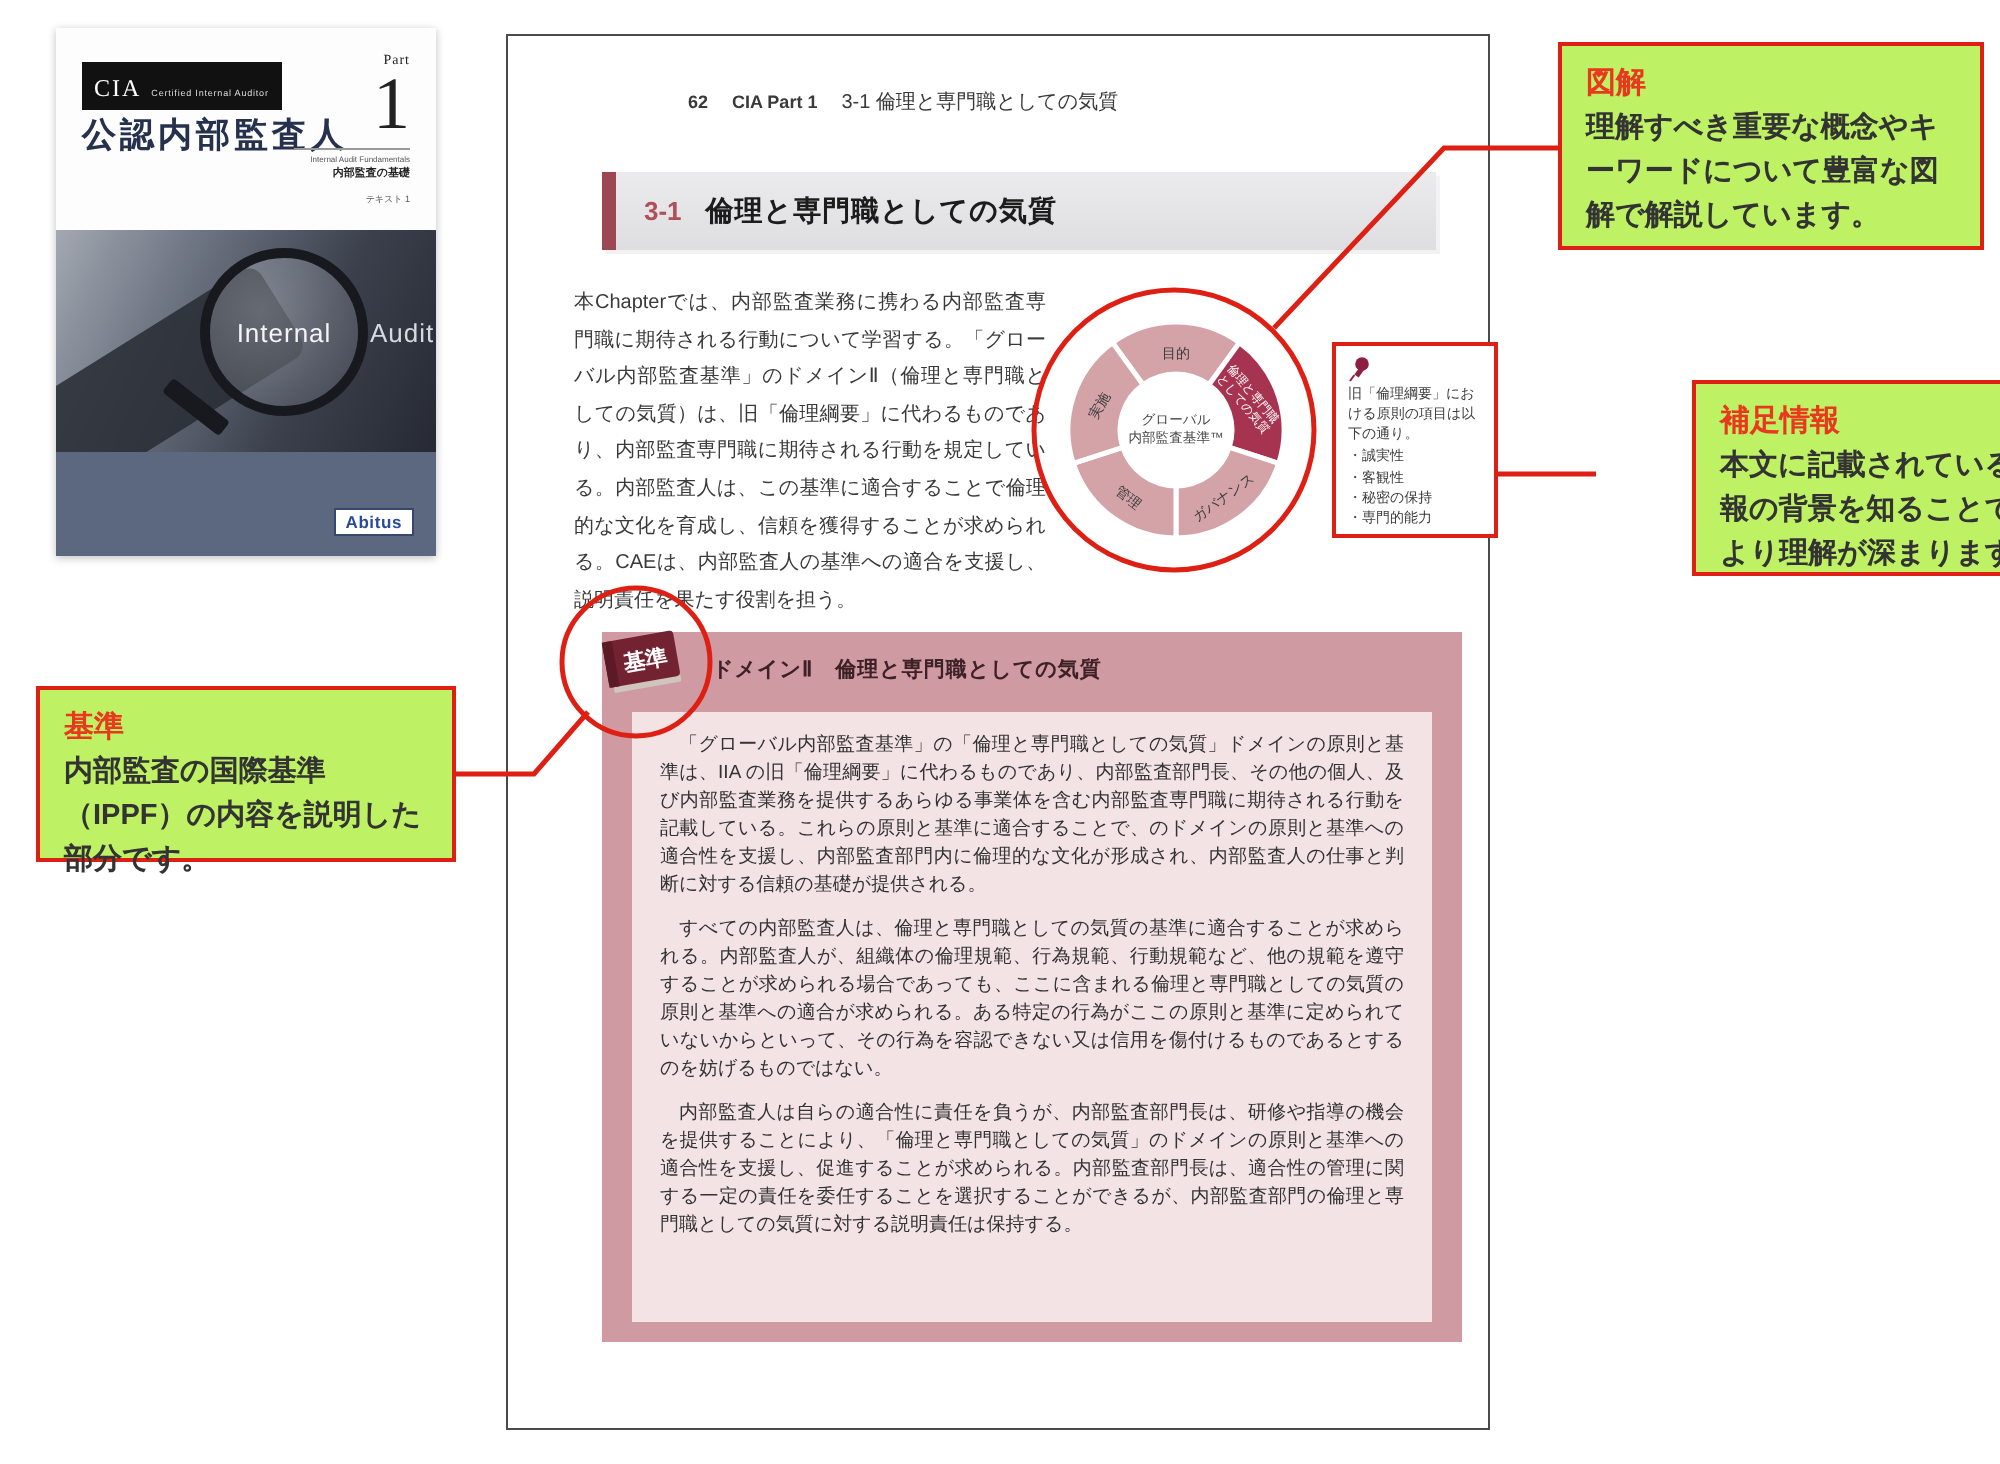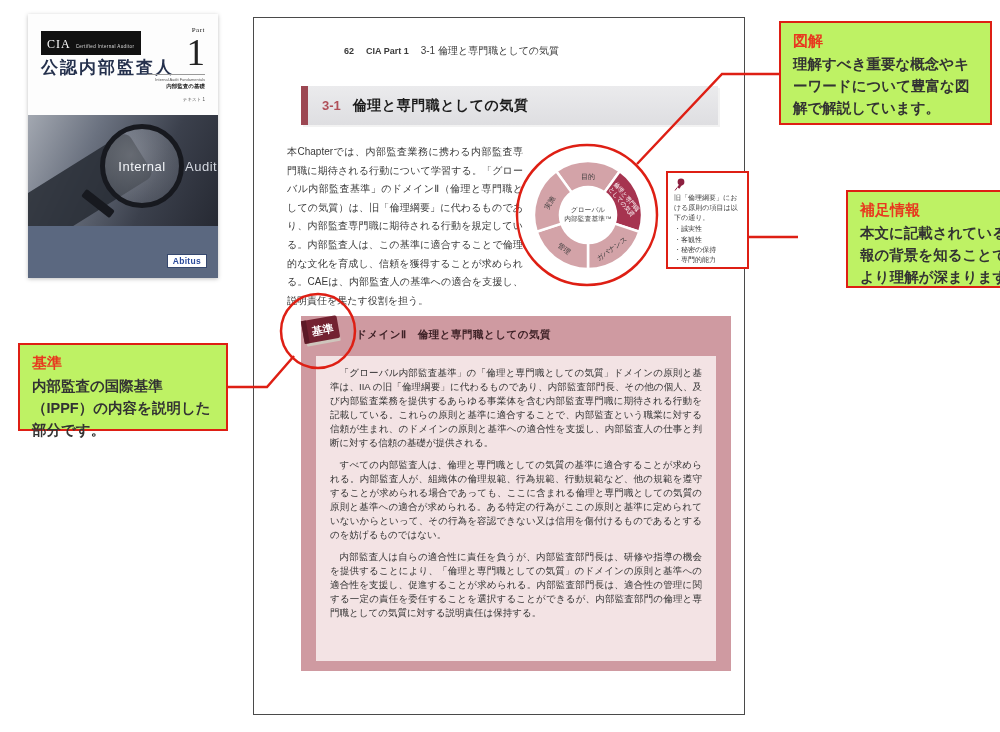--- a/index.html
+++ b/index.html
@@ -179,21 +179,21 @@
       <svg class="book-icon" viewBox="0 0 48 42">
         <g transform="rotate(-10 24 20)">
           <rect x="8" y="26" width="34" height="6" rx="1" fill="#cfc5bc"></rect>
           <rect x="6" y="6" width="36" height="23" rx="2" fill="#732231"></rect>
           <rect x="6" y="6" width="5" height="23" fill="#5c1a27"></rect>
           <text x="26" y="22" text-anchor="middle" font-size="11" font-weight="bold" fill="#ffffff">基準</text>
         </g>
       </svg>
       <div class="standard-heading">ドメインⅡ　倫理と専門職としての気質</div>
       <div class="standard-inner">
-        <p class="standard-par">「グローバル内部監査基準」の「倫理と専門職としての気質」ドメインの原則と基準は、IIA の旧「倫理綱要」に代わるものであり、内部監査部門長、その他の個人、及び内部監査業務を提供するあらゆる事業体を含む内部監査専門職に期待される行動を記載している。これらの原則と基準に適合することで、内部監査という職業に対する信頼が生まれ、のドメインの原則と基準への適合性を支援し、内部監査人の仕事と判断に対する信頼の基礎が提供される。</p>
+        <p class="standard-par">「グローバル内部監査基準」の「倫理と専門職としての気質」ドメインの原則と基準は、IIA の旧「倫理綱要」に代わるものであり、内部監査部門長、その他の個人、及び内部監査業務を提供するあらゆる事業体を含む内部監査専門職に期待される行動を記載している。これらの原則と基準に適合することで、のドメインの原則と基準への適合性を支援し、内部監査部門内に倫理的な文化が形成され、内部監査人の仕事と判断に対する信頼の基礎が提供される。</p>
         <p class="standard-par">すべての内部監査人は、倫理と専門職としての気質の基準に適合することが求められる。内部監査人が、組織体の倫理規範、行為規範、行動規範など、他の規範を遵守することが求められる場合であっても、ここに含まれる倫理と専門職としての気質の原則と基準への適合が求められる。ある特定の行為がここの原則と基準に定められていないからといって、その行為を容認できない又は信用を傷付けるものであるとするのを妨げるものではない。</p>
         <p class="standard-par">内部監査人は自らの適合性に責任を負うが、内部監査部門長は、研修や指導の機会を提供することにより、「倫理と専門職としての気質」のドメインの原則と基準への適合性を支援し、促進することが求められる。内部監査部門長は、適合性の管理に関する一定の責任を委任することを選択することができるが、内部監査部門の倫理と専門職としての気質に対する説明責任は保持する。</p>
       </div>
     </div>
   </div>
 
   <div class="callout co-diagram">
     <div class="callout-title">図解</div>
     <div class="callout-body">理解すべき重要な概念やキーワードについて豊富な図解で解説しています。</div>
   </div>

